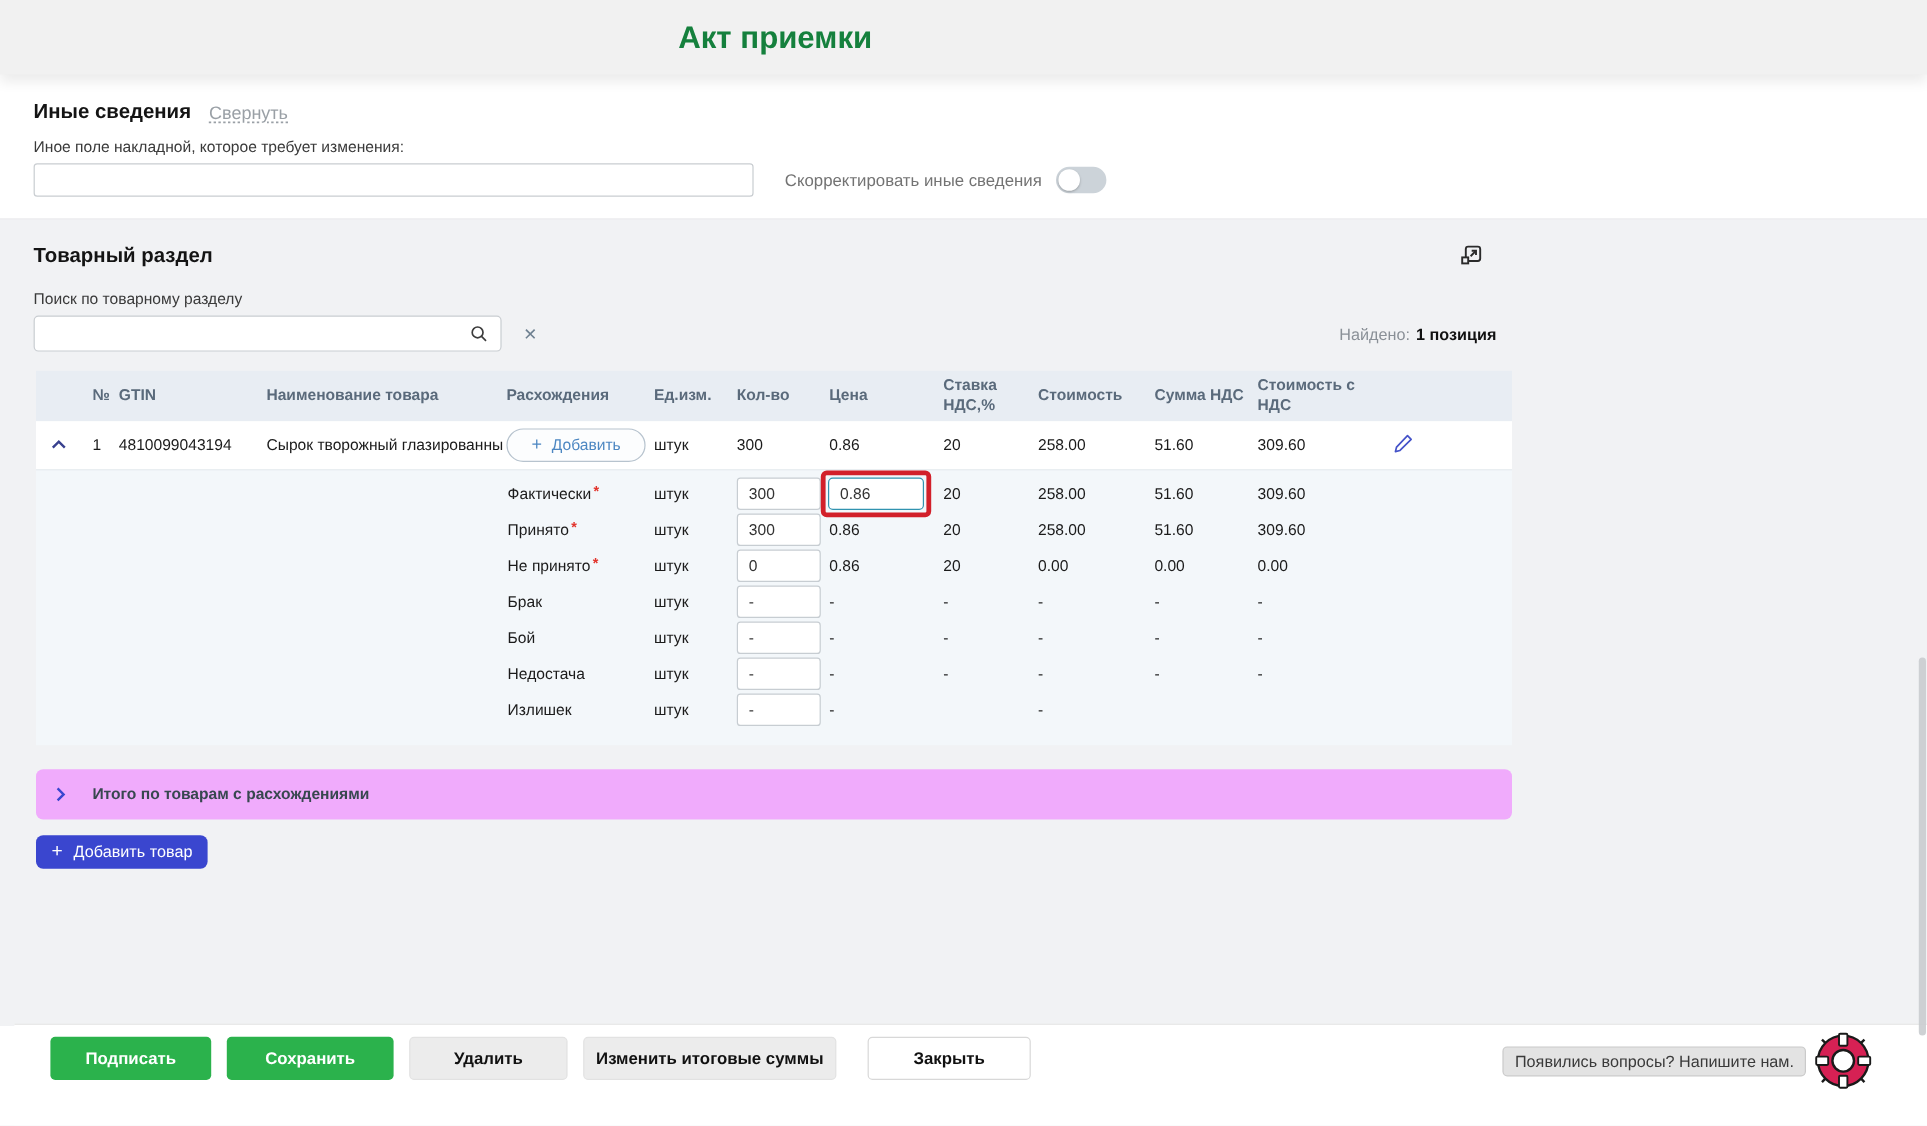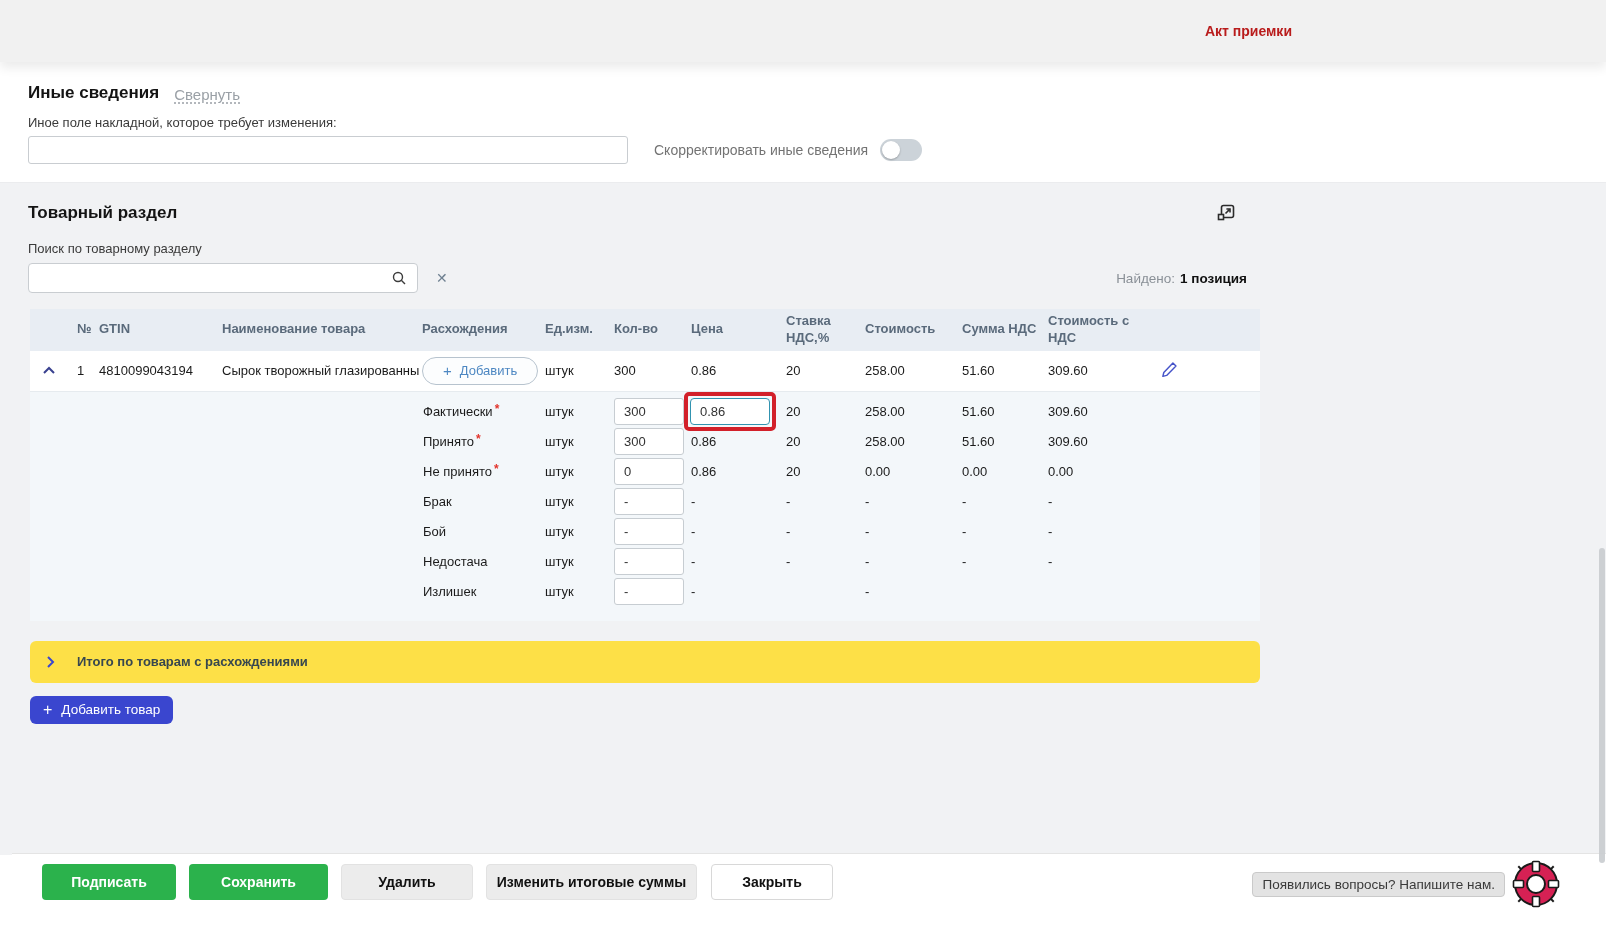--- a/index.html
+++ b/index.html
@@ -1,21 +1,21 @@
 <!DOCTYPE html>
 <html><head>
 <meta charset="utf-8">
 <style>
   *{box-sizing:border-box;margin:0;padding:0}
   html,body{width:1606px;height:938px}
   body{font-family:"Liberation Sans","DejaVu Sans",sans-serif;background:#fff;position:relative;overflow:hidden;color:#1b1b1b}
 
   
   .topbar{height:62px;background:#f1f1f1;display:flex;align-items:center;position:relative;z-index:3;box-shadow:0 6px 10px rgba(0,0,0,.08)}
-  .topbar h1{width:1292px;text-align:right;font-size:14px;font-weight:700;color:#b91c1c}
+  .topbar h1{width:1292px;text-align:center;font-size:26px;font-weight:700;color:#15803d}
 
   
   .other-info{padding:20px 28px 0;background:#fff;position:relative;z-index:2}
   .sec-head{display:flex;align-items:flex-end;gap:15px;height:21px}
   .sec-head h2{font-size:17px;font-weight:700;color:#141414}
   .collapse-link{font-size:15px;color:#9aa0a6;text-decoration:underline dotted;text-underline-offset:3px;cursor:pointer}
   .field-label{display:block;font-size:13px;color:#3a3a3a;margin-top:12px}
   .field-row{display:flex;align-items:center;margin-top:6px}
   .other-input{width:600px;height:28px;border:1px solid #c9cdd1;border-radius:3px;padding:0 10px;font-size:13px;font-family:inherit;color:#222;background:#fff}
   .toggle-label{margin-left:26px;font-size:14px;color:#737373}
@@ -56,33 +56,33 @@
   .label-cell{padding-left:4px}
   .req{color:#e2342c;margin-left:2px;font-size:12px;position:relative;top:-3px;font-weight:700}
   .cell-input{width:70px;height:27px;border:1px solid #c7cdd2;border-radius:3px;padding:0 9px;font-size:13px;font-family:inherit;color:#333;background:#fff}
   .price-input{width:80px;border:1.5px solid #3193b0;border-radius:4px}
   .hl-box{display:inline-block;border:4px solid #d2202a;border-radius:5px;padding:2px;margin:-6px 0 -6px -7px;line-height:0}
 
   .info-card{margin:18px 0 0 30px;width:1050px;background:#fff;border-radius:8px;padding:17px 18px 16px;min-height:80px}
   .info-card h3{font-size:14.5px;font-weight:700;color:#141414}
   .info-card p{font-size:13px;color:#222;margin-top:16px}
 
-  .totals-bar{margin:20px 0 0 30px;width:1230px;height:42px;background:#fde047;border-radius:6px;display:flex;align-items:center;gap:22px;padding:0 16px;cursor:pointer}
+  .totals-bar{margin:20px 0 0 30px;width:1230px;height:42px;background:#f0abfc;border-radius:6px;display:flex;align-items:center;gap:22px;padding:0 16px;cursor:pointer}
   .totals-label{font-size:13px;font-weight:700;color:#37474f}
 
   .btn-primary{margin:13px 0 0 30px;display:inline-flex;align-items:center;gap:9px;height:28px;padding:0 13px;background:#3a46cf;border:none;border-radius:6px;color:#fff;font-size:13.5px;font-family:inherit;cursor:pointer}
   .btn-primary .plus-ic{font-size:16px;line-height:1}
 
   
   .actionbar{position:absolute;left:12px;right:0;bottom:0;height:85px;background:#fff;border-top:1px solid #e4e4e4;display:flex;align-items:flex-start;padding:10px 0 0 30px;z-index:4}
   .btn{height:36px;border:none;border-radius:4px;font-weight:700;font-size:14px;font-family:inherit;cursor:pointer;margin-right:13px}
   .btn.green{background:#2bb24c;color:#fff}
   .btn.gray{background:#ececec;color:#111;border:1px solid #e2e2e2}
   .btn.white{background:#fff;color:#111;border:1px solid #d8d8d8}
-  .w-sign{width:134px}.w-save{width:139px}.w-del{width:132px}.w-tot{width:211px}.w-close{width:122px;margin-left:1px}
+  .w-sign{width:134px}.w-save{width:139px}.w-del{width:132px}.w-tot{width:211px}.w-close{width:136px;margin-left:13px}
   .help-widget{position:absolute;right:44px;top:4px;display:flex;align-items:center;gap:5px}
   .help-tooltip{background:#e3e3e3;border:1px solid #cacaca;border-radius:4px;padding:4px 9px;font-size:13.5px;color:#3a3a3a;white-space:nowrap}
   .lifering{line-height:0;cursor:pointer}
 
   .scroll-thumb{position:absolute;right:1px;top:548px;width:6px;height:315px;background:#c9cccf;border-radius:3px;opacity:.9;z-index:5;cursor:grab}
 </style>
 </head>
 <body>
 
 <div class="page">

